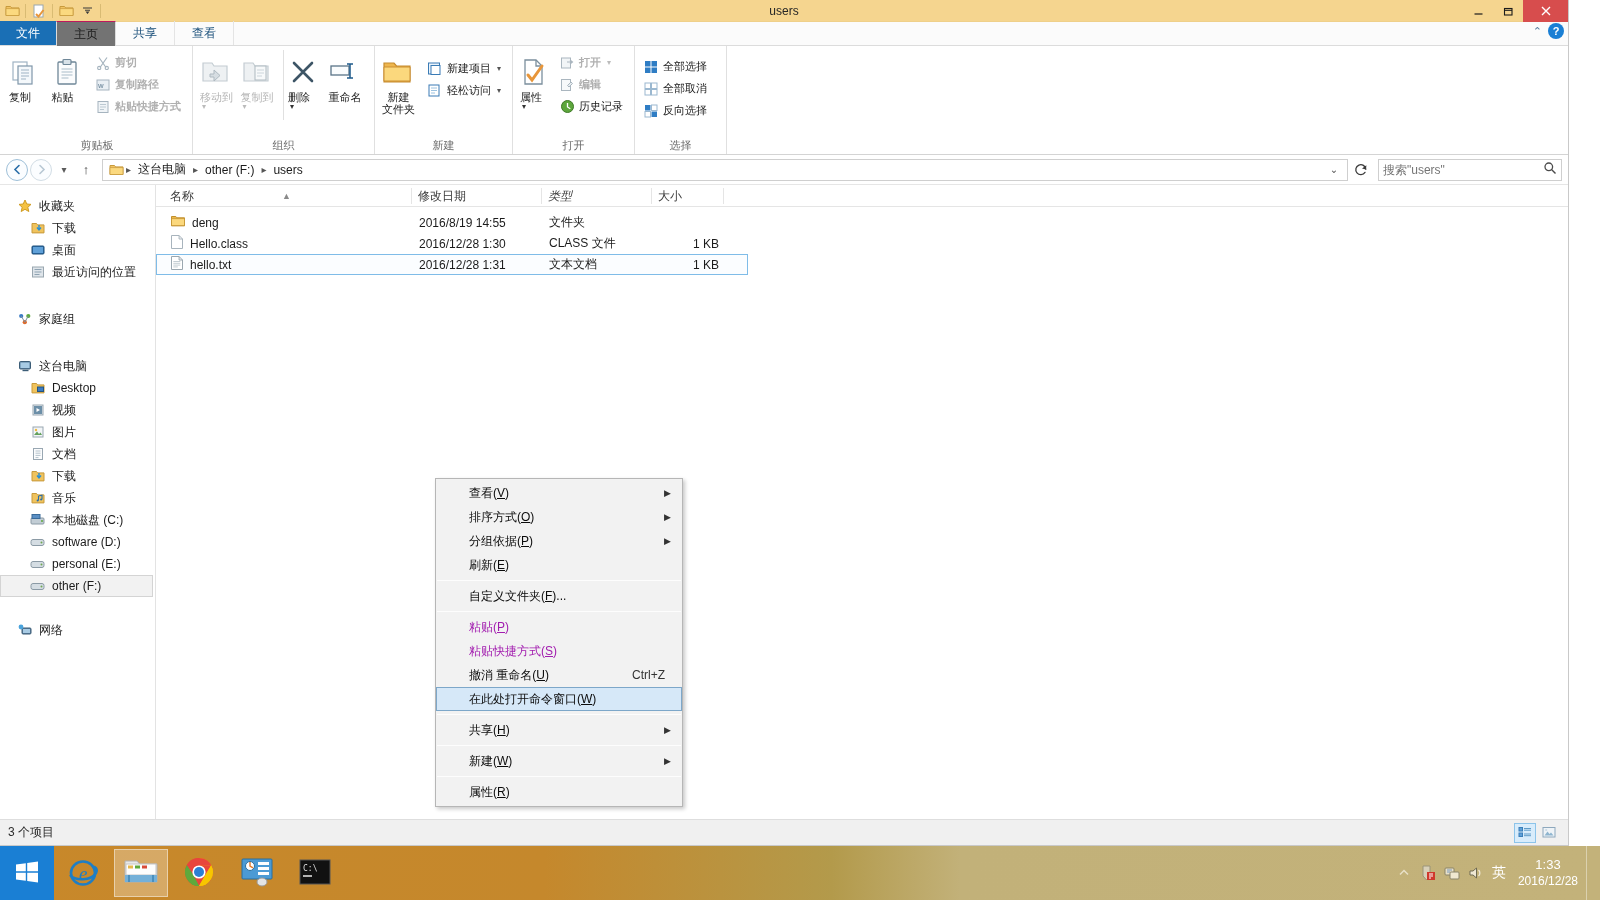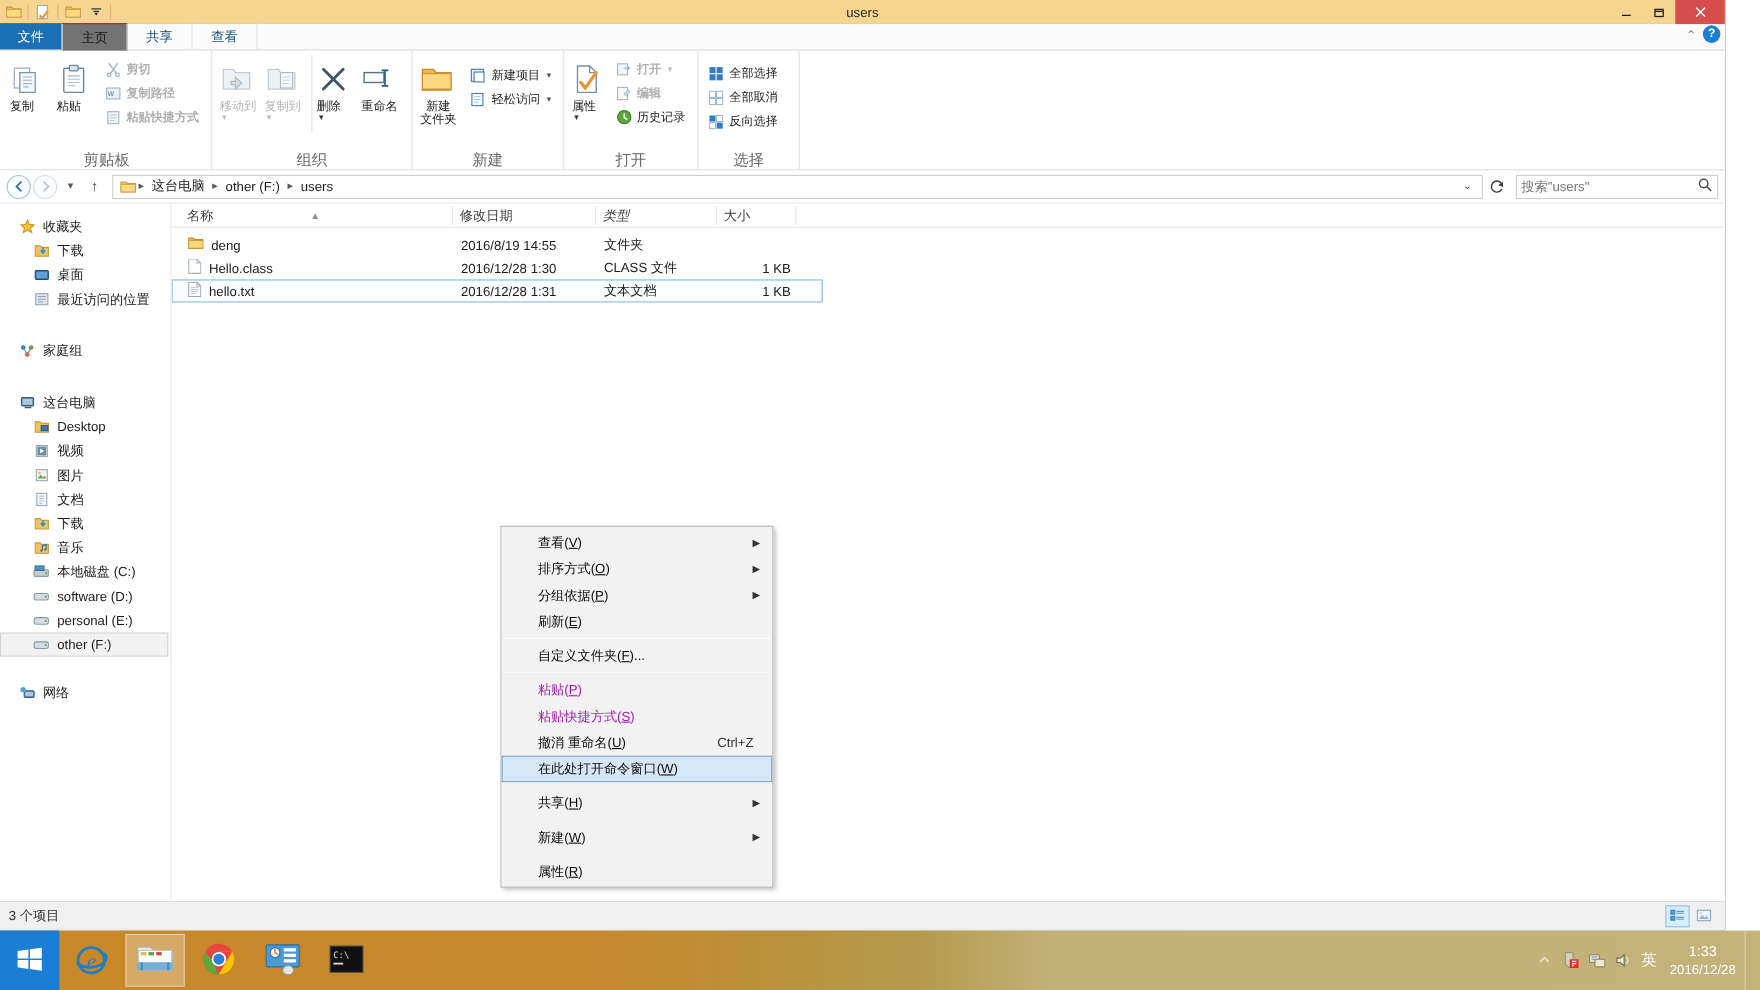--- a/index.html
+++ b/index.html
@@ -96,21 +96,21 @@
     font-weight: bold;
   }
 
   
   .ribbon {
     height: 109px; background: #ffffff; border-bottom: 1px solid #d4d4d4;
     display: flex; align-items: stretch; padding-left: 2px;
   }
   .rgroup { display: flex; flex-direction: column; border-right: 1px solid #e0e0e0; }
   .rgroup-body { flex: 1; display: flex; align-items: flex-start; padding: 4px 6px 0 6px; gap: 2px; }
-  .rgroup-label { height: 18px; text-align: center; font-size: 14px; color: #6a6a6a; line-height: 18px; }
+  .rgroup-label { height: 18px; text-align: center; font-size: 11px; color: #6a6a6a; line-height: 18px; }
   .big-btn {
     width: 48px; display: flex; flex-direction: column; align-items: flex-start;
     padding: 3px 1px; cursor: pointer; text-align: center;
   }
   .big-btn .ic { height: 38px; display: flex; align-items: center; justify-content: center; }
   .big-btn .lb { font-size: 11px; color: #1b1b1b; line-height: 12px; }
   .big-btn.dis .lb { color: #b5b5b5; }
   .small-col { display: flex; flex-direction: column; gap: 1px; padding-top: 2px; }
   .small-btn {
     display: flex; align-items: center; gap: 4px; height: 21px; padding: 0 5px 0 2px;
@@ -201,21 +201,21 @@
   }
   .viewbtns { display: flex; gap: 2px; }
   .viewbtn { width: 22px; height: 20px; display:flex; align-items:center; justify-content:center; cursor:pointer; }
   .viewbtn.active { background: #d8ecfb; border: 1px solid #8cc4ea; }
 
   
   .ctxmenu {
     position: absolute; left: 435px; top: 478px; width: 248px;
     background: #f2f2f2; border: 1px solid #b6b6b6;
     box-shadow: 2px 2px 4px rgba(0,0,0,0.22);
-    padding: 2px 0; z-index: 50; margin-left: 20px;
+    padding: 2px 0; z-index: 50;
   }
   .ctxmenu-inner { background: #f2f2f2; }
   .ctx-item {
     height: 24px; display: flex; align-items: center;
     padding: 0 10px 0 32px; font-size: 12px; color: #0b0b0b; cursor: pointer;
     position: relative; border: 1px solid transparent;
   }
   .ctx-item.dis { color: #a21caf; cursor: default; }
   .ctx-item.highlight { background: #d6e8f8; border: 1px solid #7da7c9; }
   .ctx-item .lbl { flex: 1; }

